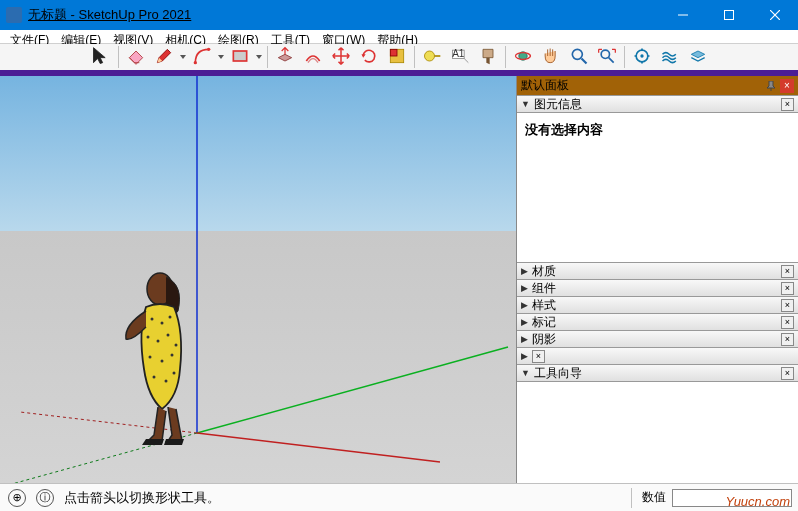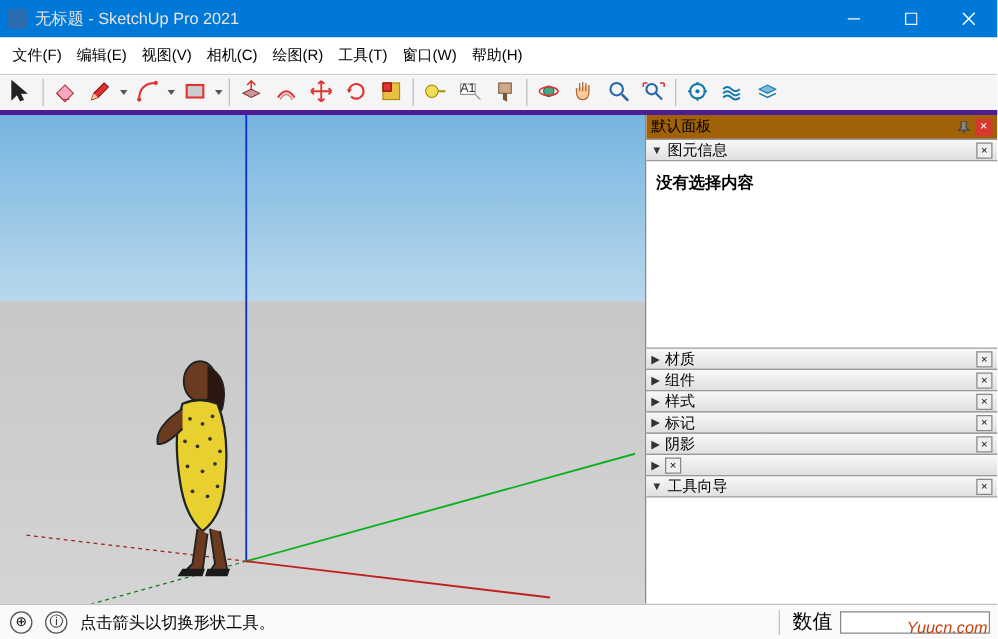--- a/index.html
+++ b/index.html
@@ -1,25 +1,25 @@
 <!DOCTYPE html>
 <html><head>
 <meta charset="utf-8">
 <style>
 *{margin:0;padding:0;box-sizing:border-box;font-family:"Microsoft YaHei","SimSun",Arial,sans-serif;font-size:12px;}
 body{width:798px;height:511px;overflow:hidden;background:#fff;display:flex;flex-direction:column;}
-.titlebar{height:30px;background:#0078d7;color:#e5e5e5;display:flex;align-items:center;padding-left:6px;}
+.titlebar{height:30px;background:#0078d7;color:#000000;display:flex;align-items:center;padding-left:6px;text-decoration:underline;}
 .titlebar .app-icon{width:16px;height:16px;background:#2b6cb0;border-radius:2px;margin-right:6px;display:inline-block;}
 .titlebar .title{flex:1;font-size:13px;}
 .win-btns{display:flex;}
 .win-btn{width:46px;height:30px;display:flex;align-items:center;justify-content:center;cursor:pointer;}
 .win-btn svg{width:10px;height:10px;}
-.menubar{height:30px;background:#fff;border-bottom:1px solid #d0d0d0;display:flex;align-items:center;padding-left:4px;}
+.menubar{height:14px;background:#fff;border-bottom:1px solid #d0d0d0;display:flex;align-items:flex-start;padding-left:4px;}
 .menu-item{padding:2px 6px;cursor:pointer;font-size:12px;}
-.toolbar{height:32px;background:#f5f5f5;border-bottom:4px solid #4c1d95;display:flex;align-items:center;padding:0 4px;gap:2px;}
+.toolbar{height:32px;background:#f5f5f5;border-bottom:6px solid #4c1d95;display:flex;align-items:center;padding:0 4px;gap:2px;justify-content:center;}
 .tool-btn{width:26px;height:26px;display:flex;align-items:center;justify-content:center;cursor:pointer;border:1px solid transparent;border-radius:2px;position:relative;}
 .dd-arrow{width:8px;display:flex;align-items:center;justify-content:center;cursor:pointer;}
 .dd-arrow::after{content:"";border-left:3px solid transparent;border-right:3px solid transparent;border-top:4px solid #555;}
 .tool-sep{width:1px;height:22px;background:#c0c0c0;margin:0 2px;}
 .content{flex:1;display:flex;min-height:0;}
 .viewport{flex:1;position:relative;background:linear-gradient(to bottom,#76b4e0 0%,#b8d8ec 38%,#c8c8c8 38%,#d4d4d4 100%);overflow:hidden;}
 .panel{width:282px;background:#fff;border-left:1px solid #888;display:flex;flex-direction:column;}
 .panel-head{height:20px;background:#a16207;border-bottom:1px solid #aaa;display:flex;align-items:center;padding:0 4px;font-size:12px;}
 .panel-head .sp{flex:1;}
 .panel-head .pin{width:14px;height:14px;margin-right:2px;cursor:pointer;display:flex;align-items:center;justify-content:center;}
@@ -29,21 +29,21 @@
 .section-head .lbl{flex:1;font-size:12px;}
 .section-head .xsm{width:13px;height:13px;border:1px solid #888;background:#f0f0f0;display:flex;align-items:center;justify-content:center;font-size:9px;cursor:pointer;}
 .section-body{padding:8px;flex:0 0 auto;}
 .entity-info-body{height:150px;}
 .section-body .msg{font-weight:bold;font-size:13px;}
 .statusbar{height:28px;border-top:1px solid #c0c0c0;display:flex;align-items:center;background:#fafafa;}
 .status-left{display:flex;align-items:center;gap:10px;padding-left:8px;flex:1;}
 .status-icon{width:18px;height:18px;border:1.5px solid #555;border-radius:50%;display:flex;align-items:center;justify-content:center;font-size:11px;cursor:pointer;}
 .status-text{font-size:13px;}
 .status-sep{width:1px;height:20px;background:#c0c0c0;margin:0 4px;}
-.vcb-label{font-size:16px;padding:0 6px;}
+.vcb-label{font-size:12px;padding:0 6px;}
 .vcb-input{width:120px;height:18px;border:1px solid #888;background:#fff;margin-right:6px;}
 .watermark{position:absolute;right:8px;bottom:2px;color:#c2410c;font-size:13px;font-style:italic;pointer-events:none;}
 </style>
 </head>
 <body>
 
 <div class="titlebar">
   <span class="app-icon"></span>
   <span class="title">无标题 - SketchUp Pro 2021</span>
   <div class="win-btns">

